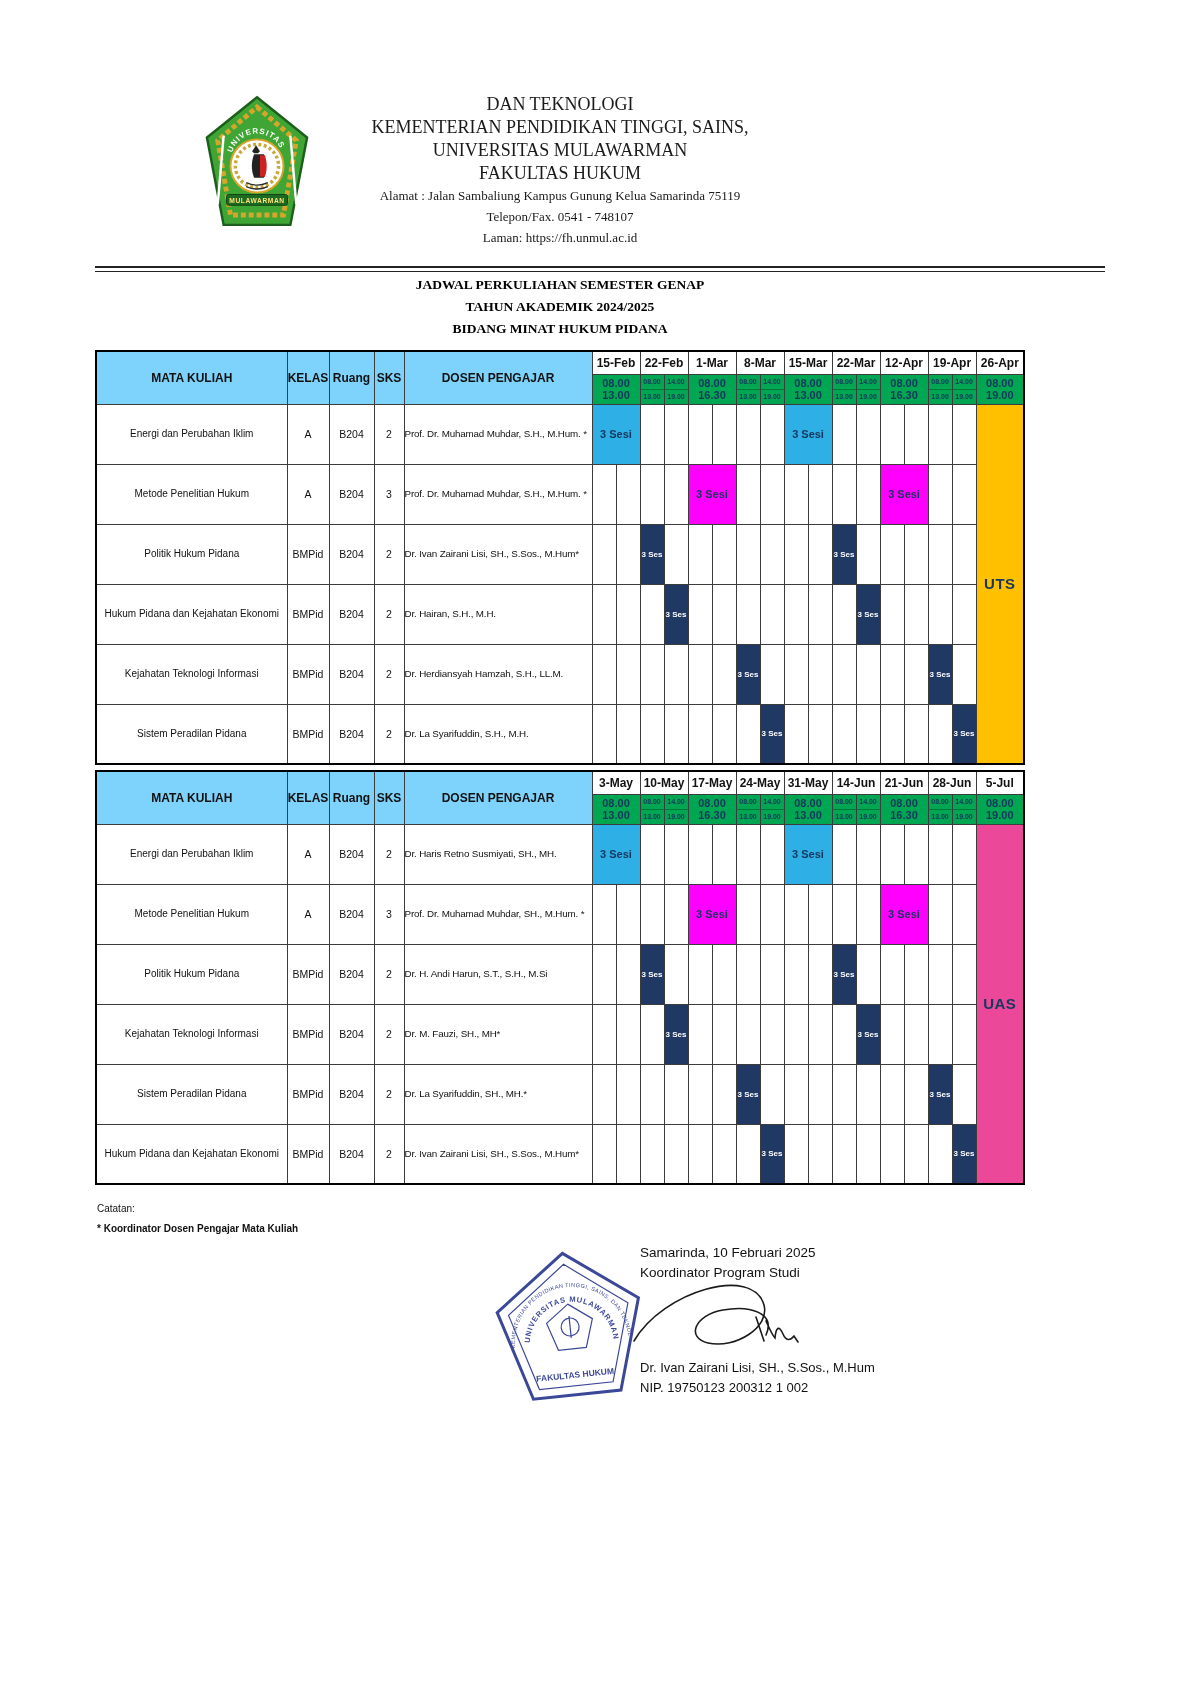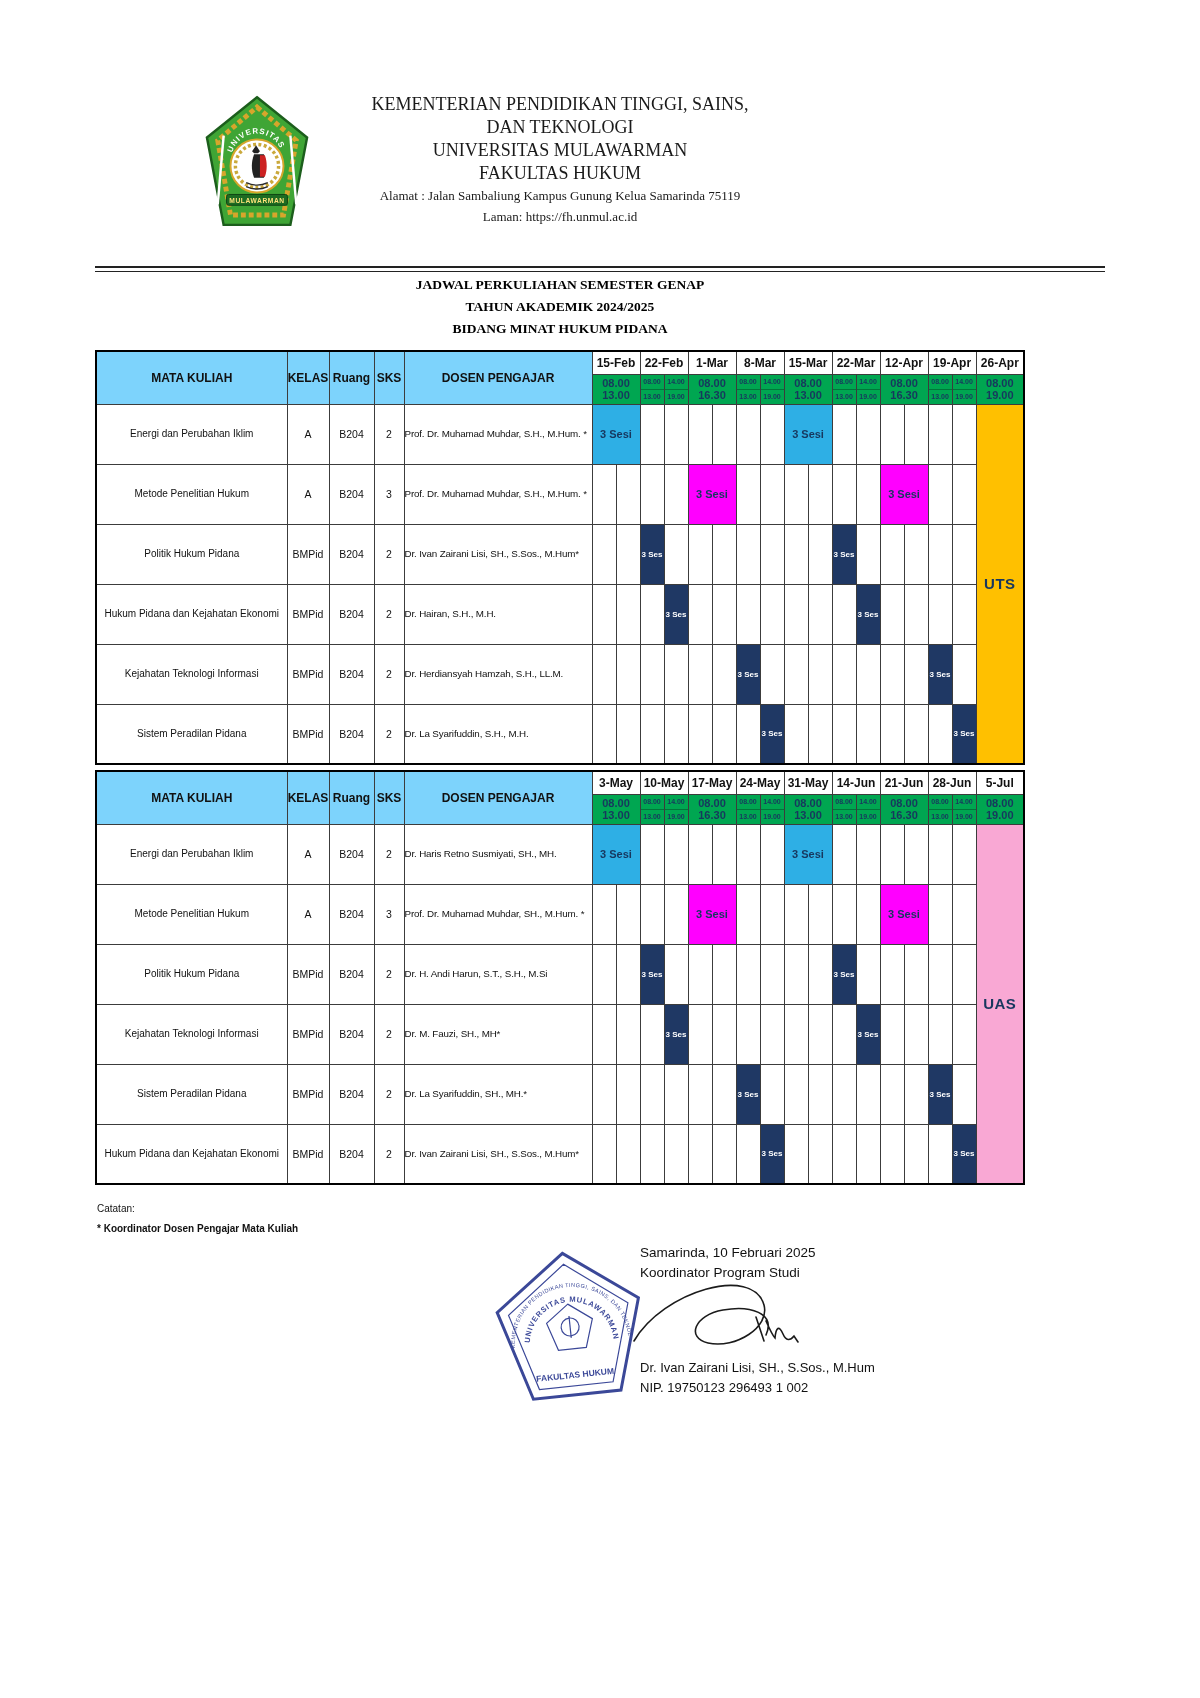--- a/index.html
+++ b/index.html
@@ -64,25 +64,26 @@
     <circle cx="55" cy="73" r="22" fill="none" stroke="#caa93c" stroke-width="3.5" stroke-dasharray="3,2.5"></circle>
     <path d="M50,58 l4,-6 l4,6 l-2,2 h-4 z" fill="#222"></path>
     <path d="M52,61 h10 c3,8 3,16 0,24 h-10 c-3,-8 -3,-16 0,-24 z" fill="#222"></path>
     <path d="M58,62 h5 c2.5,7 2.5,15 0,22 h-5 z" fill="#cc2222"></path>
     <path d="M44,90 q11,5 22,0 M44,94 q11,5 22,0" stroke="#2a2a2a" stroke-width="1.4" fill="none"></path>
     <rect x="24" y="102" width="62" height="11" rx="2" fill="#1d6b22" stroke="#0e4413" stroke-width="1"></rect>
     <text x="55" y="110.5" text-anchor="middle" font-family="Liberation Sans,sans-serif" font-size="6.8" font-weight="bold" fill="#ffe27a" letter-spacing=".6">MULAWARMAN</text>
   </svg>
 
   <div class="lh-text">
+    <div class="lh-big">DAN TEKNOLOGI</div>
     <div class="lh-big">KEMENTERIAN PENDIDIKAN TINGGI, SAINS,</div>
-    <div class="lh-big">DAN TEKNOLOGI</div>
     <div class="lh-big">UNIVERSITAS MULAWARMAN</div>
     <div class="lh-big">FAKULTAS HUKUM</div>
     <div class="lh-small">Alamat : Jalan Sambaliung Kampus Gunung Kelua Samarinda 75119</div>
+    <div class="lh-small">Telepon/Fax. 0541 - 748107</div>
     <div class="lh-small">Laman: https://fh.unmul.ac.id</div>
   </div>
 
   <div class="rule"></div>
 
   <div class="doc-title">
     <div>JADWAL PERKULIAHAN SEMESTER GENAP</div>
     <div>TAHUN AKADEMIK 2024/2025</div>
     <div>BIDANG MINAT HUKUM PIDANA</div>
   </div>
@@ -405,21 +406,21 @@
           <td class="sub"></td>
           <td class="sub"></td>
           <td class="sub"></td>
           <td class="sess full" colspan="2" style="background: rgb(46, 175, 229); color: rgb(23, 55, 94);">3 Sesi</td>
           <td class="sub"></td>
           <td class="sub"></td>
           <td class="sub"></td>
           <td class="sub"></td>
           <td class="sub"></td>
           <td class="sub"></td>
-          <td class="exam-td" colspan="2" rowspan="6" style="background: #f9a8d4; color: rgb(23, 55, 94);">UAS</td>
+          <td class="exam-td" colspan="2" rowspan="6" style="background: #ec4899; color: rgb(23, 55, 94);">UAS</td>
         </tr>
         <tr>
           <td class="c-course">Metode Penelitian Hukum</td>
           <td class="c-mid">A</td>
           <td class="c-mid">B204</td>
           <td class="c-mid">3</td>
           <td class="c-dosen">Prof. Dr. Muhamad Muhdar, SH., M.Hum. *</td>
           <td class="sub"></td>
           <td class="sub"></td>
           <td class="sub"></td>
@@ -561,16 +562,16 @@
     <text x="78" y="130" text-anchor="middle" font-family="Liberation Sans,sans-serif" font-size="8.5" font-weight="bold" fill="#2B3990">FAKULTAS HUKUM</text>
   </svg>
 
   <svg class="signature" viewBox="0 0 180 85">
     <path d="M6,58 C35,8 125,-18 136,22 C142,44 108,66 80,60 C58,55 66,32 95,27 C122,22 148,30 138,52
              M128,34 l8,24 M138,38 c4,9 7,15 9,17 c1,-11 4,-13 8,-4 c3,7 7,7 11,2 l4,6" fill="none" stroke="#1b1b1b" stroke-width="1.6" stroke-linecap="round"></path>
   </svg>
 
   <div class="sig-name">
     <div>Dr. Ivan Zairani Lisi, SH., S.Sos., M.Hum</div>
-    <div>NIP. 19750123 296493 1 002</div>
+    <div>NIP. 19750123 200312 1 002</div>
   </div>
 
 </div>
 
 </body></html>

